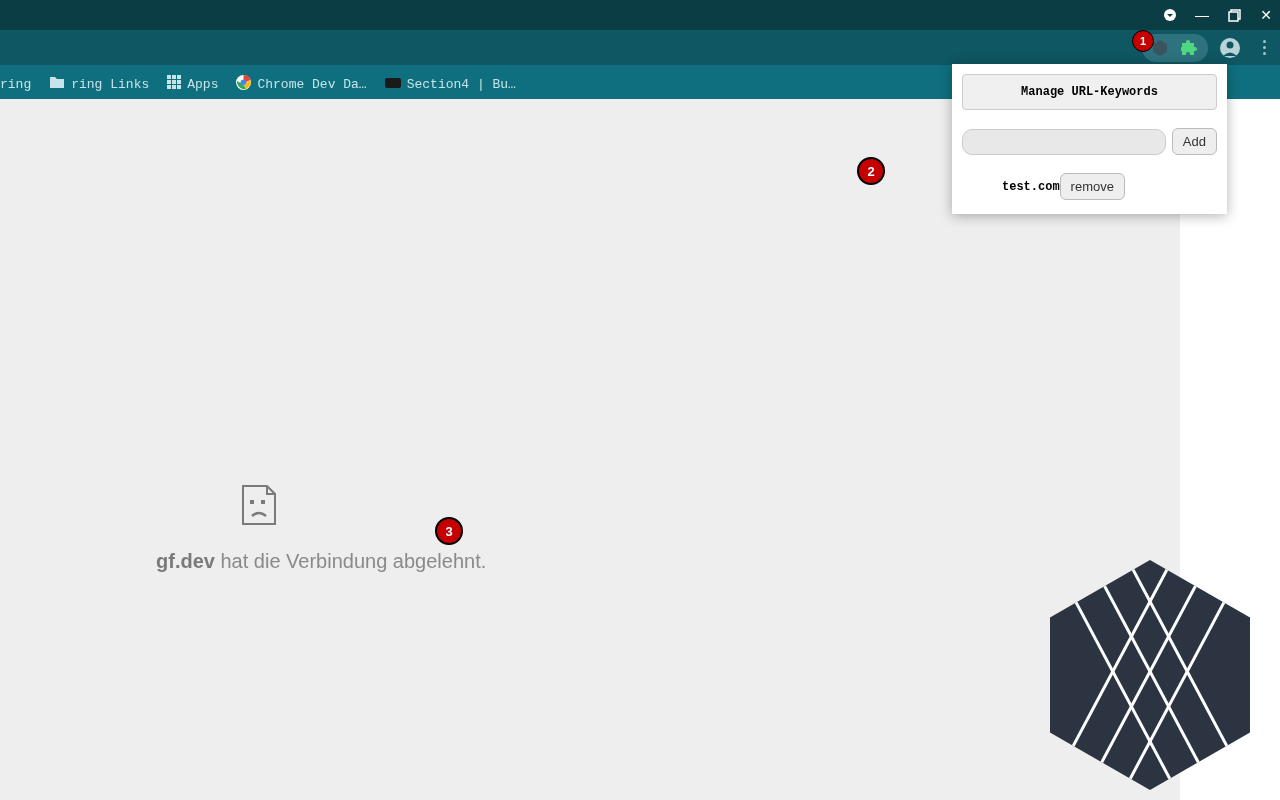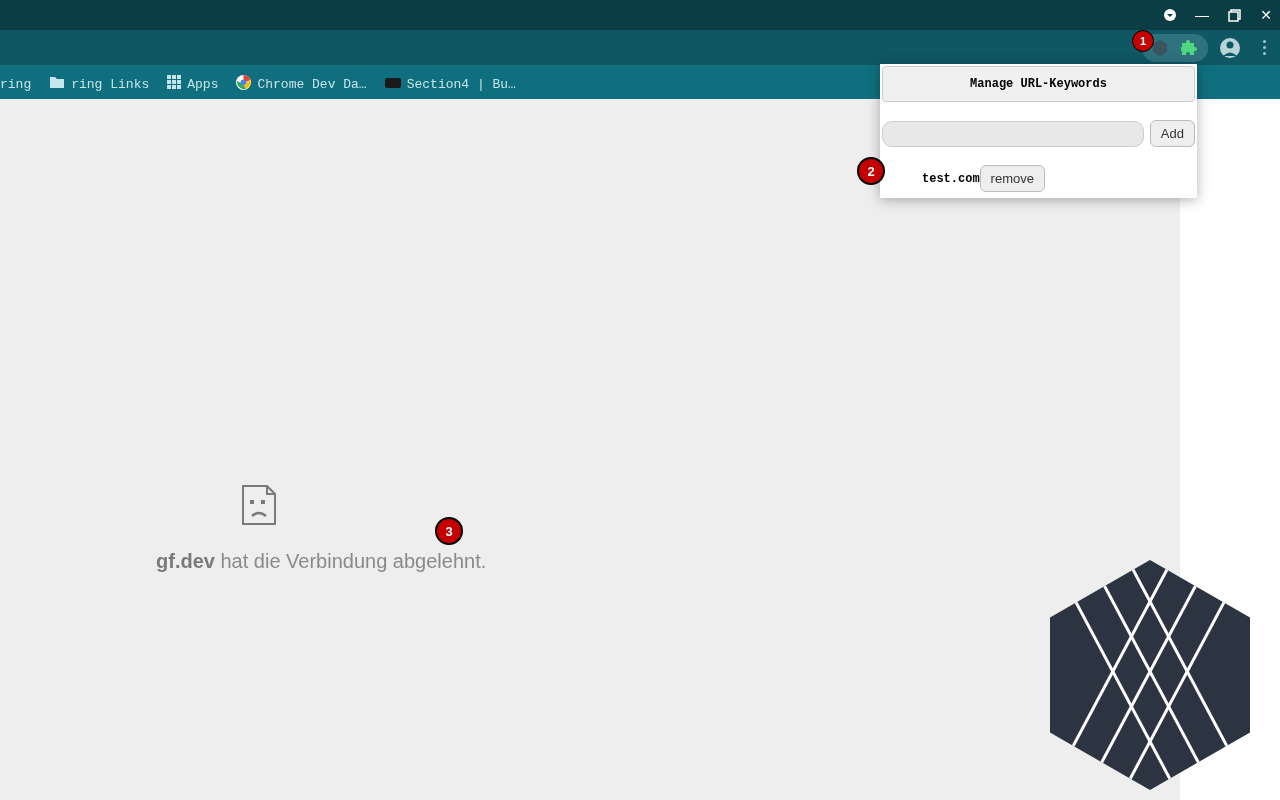--- a/index.html
+++ b/index.html
@@ -150,25 +150,25 @@
     
     .error-text .domain {
       font-weight: bold;
       color: #7a7a7a;
     }
     
     
     .popup {
       position: absolute;
       top: 64px;
-      left: 880px;
-      width: 317px;
+      left: 952px;
+      width: 275px;
       background: white;
       box-shadow: 0 2px 12px rgba(0,0,0,0.3);
-      padding: 2px;
+      padding: 10px;
       z-index: 100;
     }
     
     .popup-header {
       background: #f0f0f0;
       border: 1px solid #ccc;
       border-radius: 4px;
       padding: 10px;
       text-align: center;
       font-family: 'Courier New', monospace;

